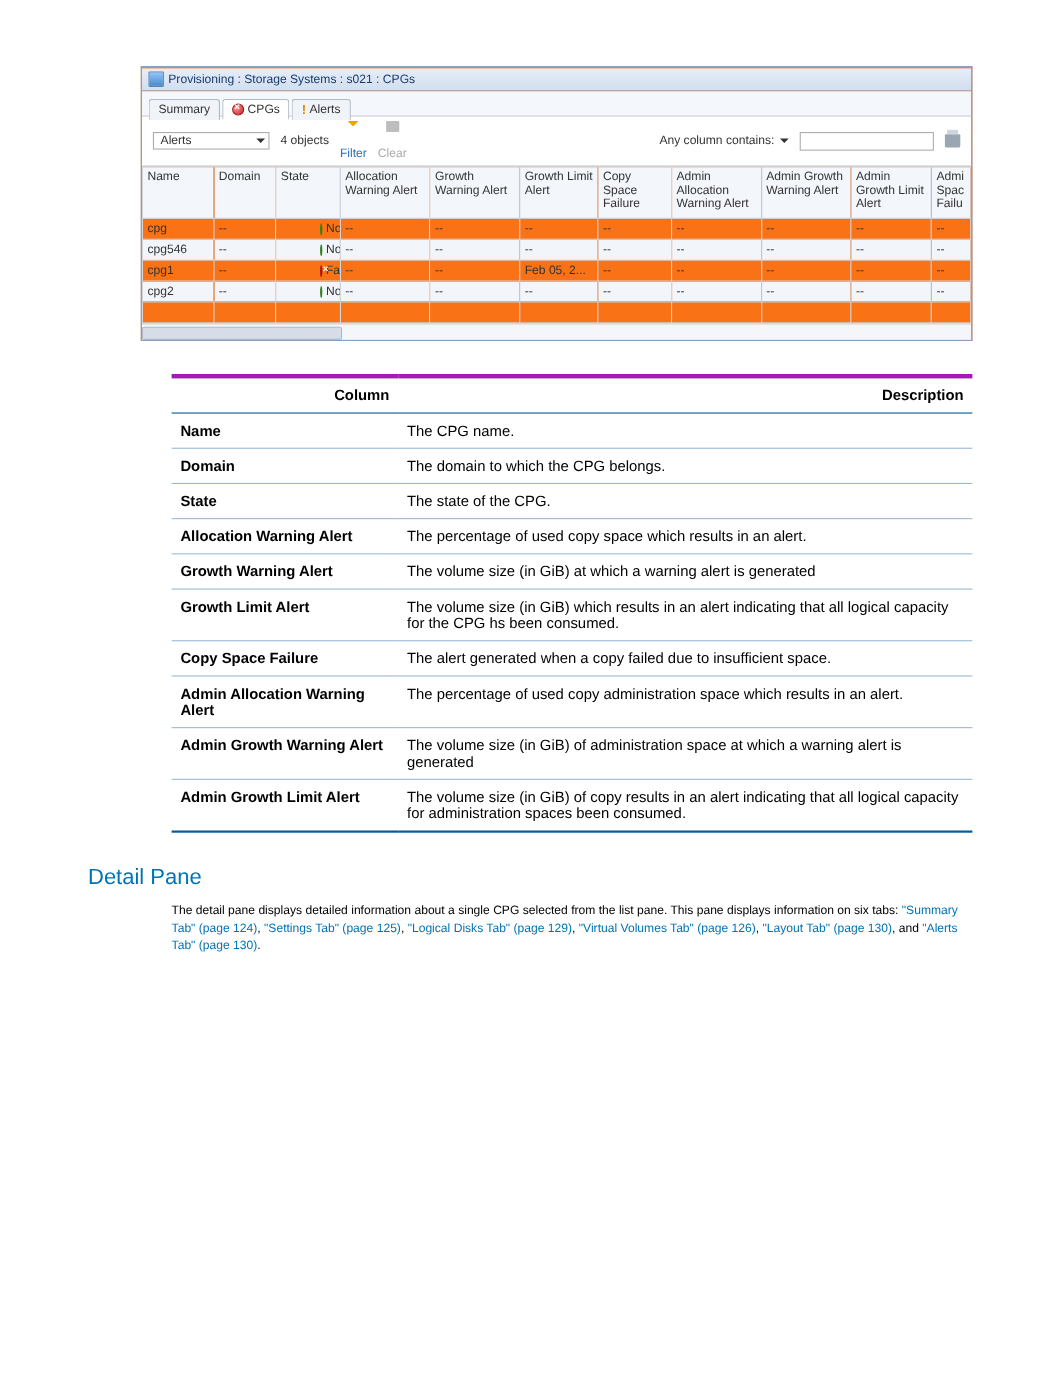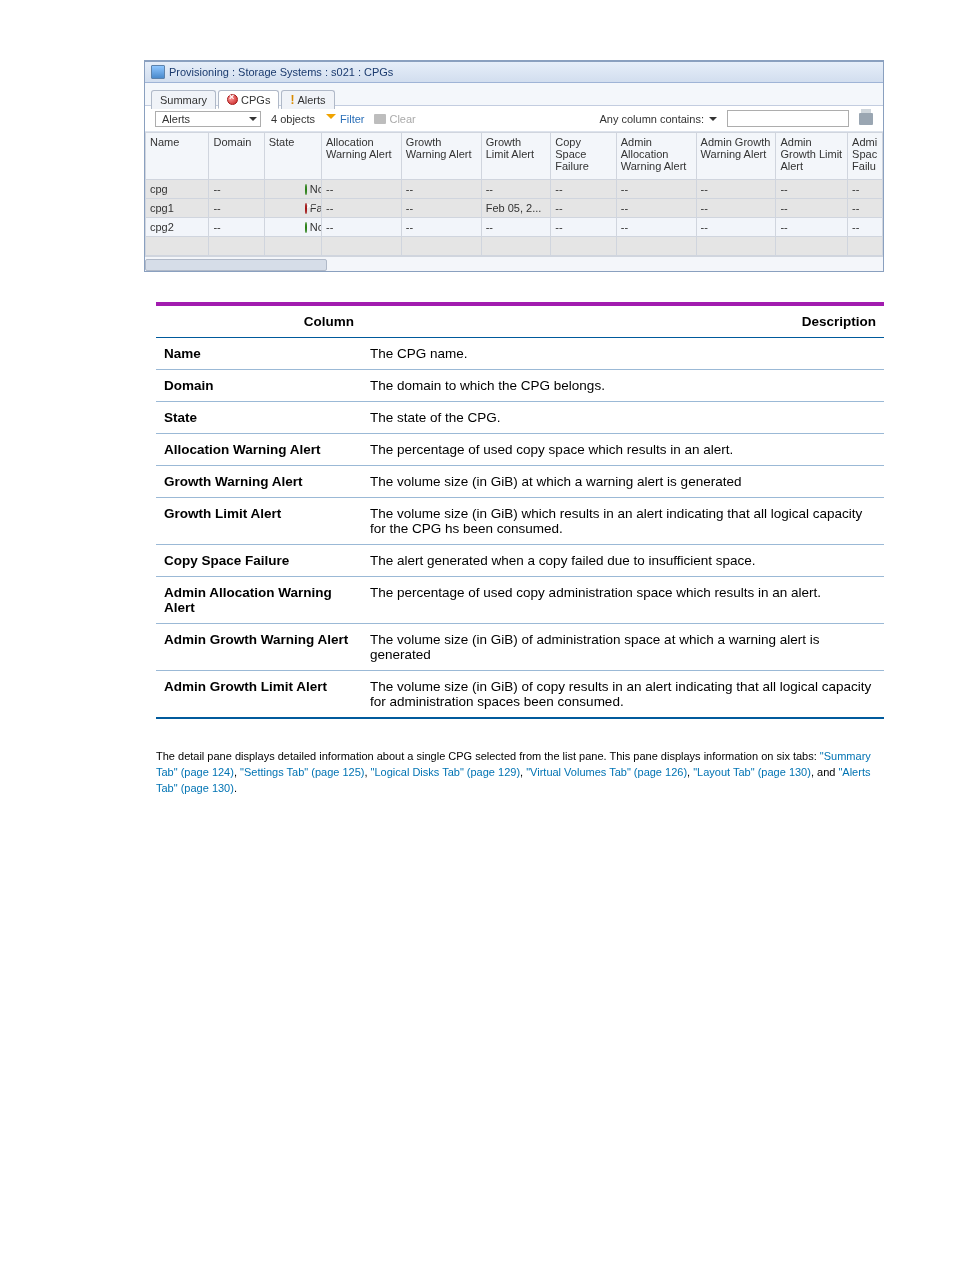--- a/index.html
+++ b/index.html
@@ -10,25 +10,25 @@
     color: #000;
     width: 954px;
   }
   .page {
     padding: 60px 70px 40px 80px;
   }
   
   .screenshot {
     border: 1px solid #8aa0bf;
     border-top: 2px solid #8aa0bf;
-    margin-left: 64px;
+    margin-left: 48px;
     margin-bottom: 30px;
     font-size: 11px;
     color: #333;
-    background: #e5e5e5;
+    background: #f97316;
     overflow: hidden;
   }
   .titlebar {
     background: linear-gradient(#e6eef9, #d2deef);
     padding: 3px 6px;
     font-size: 11px;
     color: #1a3a6e;
     border-bottom: 1px solid #9fb4d6;
     display: flex;
     align-items: center;
@@ -90,22 +90,23 @@
     right: 3px;
     top: 50%;
     transform: translateY(-50%);
     width: 0;height: 0;
     border-left: 4px solid transparent;
     border-right: 4px solid transparent;
     border-top: 4px solid #333;
   }
   .toolbar .spacer { flex: 1; }
   .toolbar .iconlink {
-    display: flex; align-items: center; gap: 3px;
+    display: flex; align-items: center; gap: 14px;
     color: #2a6fb8;
+    flex-direction: column;
   }
   .toolbar .iconlink.disabled { color: #aaa; }
   .search-box {
     border: 1px solid #adadad;
     width: 120px; height: 15px;
   }
   .col-contains {
     display: flex; align-items: center; gap: 3px;
   }
   .col-contains .dd {
@@ -337,20 +338,38 @@
             </td>
             <td>--</td>
             <td>--</td>
             <td>--</td>
             <td>--</td>
             <td>--</td>
             <td>--</td>
             <td>--</td>
             <td>--</td>
           </tr>
+          <tr class="altrow">
+            <td>cpg546</td>
+            <td>--</td>
+            <td>
+              <span class="state">
+                <span class="bullet-green"></span>
+                <span>Normal</span>
+              </span>
+            </td>
+            <td>--</td>
+            <td>--</td>
+            <td>--</td>
+            <td>--</td>
+            <td>--</td>
+            <td>--</td>
+            <td>--</td>
+            <td>--</td>
+          </tr>
           <tr>
             <td>cpg1</td>
             <td>--</td>
             <td>
               <span class="state">
                 <span class="bullet-red"></span>
                 <span>Failed</span>
               </span>
             </td>
             <td>--</td>
@@ -446,20 +465,21 @@
             <td>The volume size (in GiB) of administration space at which a warning alert is generated</td>
           </tr>
           <tr>
             <td class="colname">Admin Growth Limit Alert</td>
             <td>The volume size (in GiB) of copy results in an alert indicating that all logical capacity for administration spaces been consumed.</td>
           </tr>
         </tbody>
     </table>
   </div>
 
+  <h2 class="section">Detail Pane</h2>
   <p class="bodytext">
     <span>The detail pane displays detailed information about a single CPG selected from the list pane. This pane displays information on six tabs: </span>
     <a href="#">"Summary Tab" (page 124)</a><span>, </span>
     <a href="#">"Settings Tab" (page 125)</a><span>, </span>
     <a href="#">"Logical Disks Tab" (page 129)</a><span>, </span>
     <a href="#">"Virtual Volumes Tab" (page 126)</a><span>, </span>
     <a href="#">"Layout Tab" (page 130)</a><span>, and </span>
     <a href="#">"Alerts Tab" (page 130)</a><span>.</span>
   </p>
 

